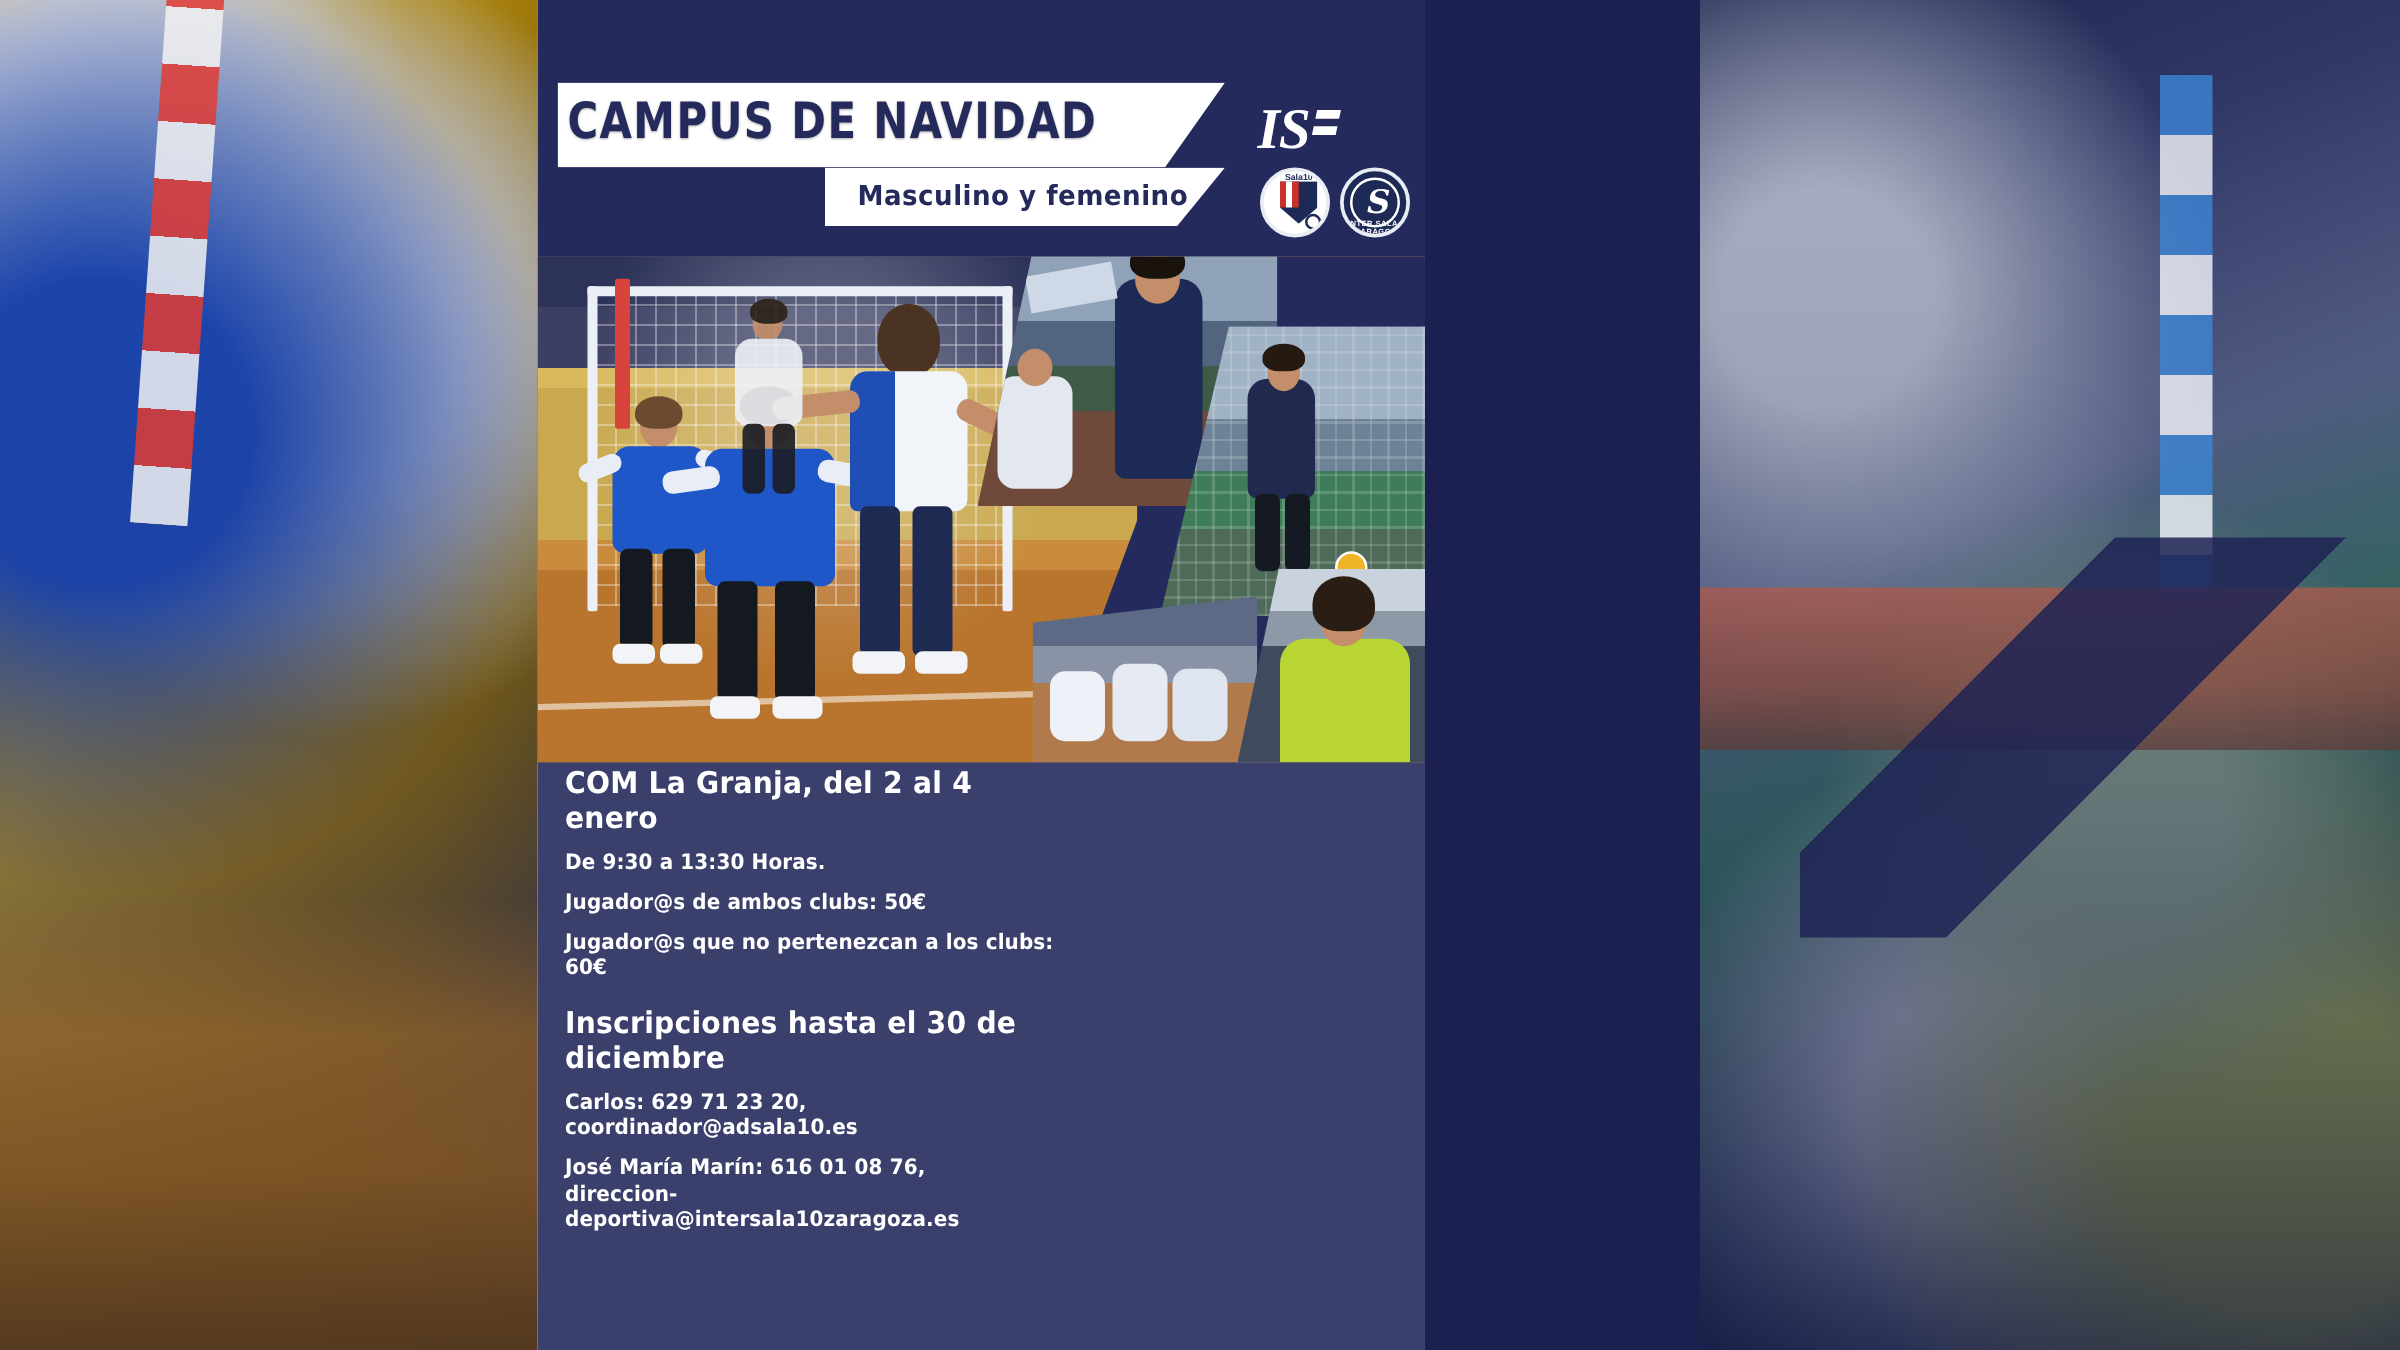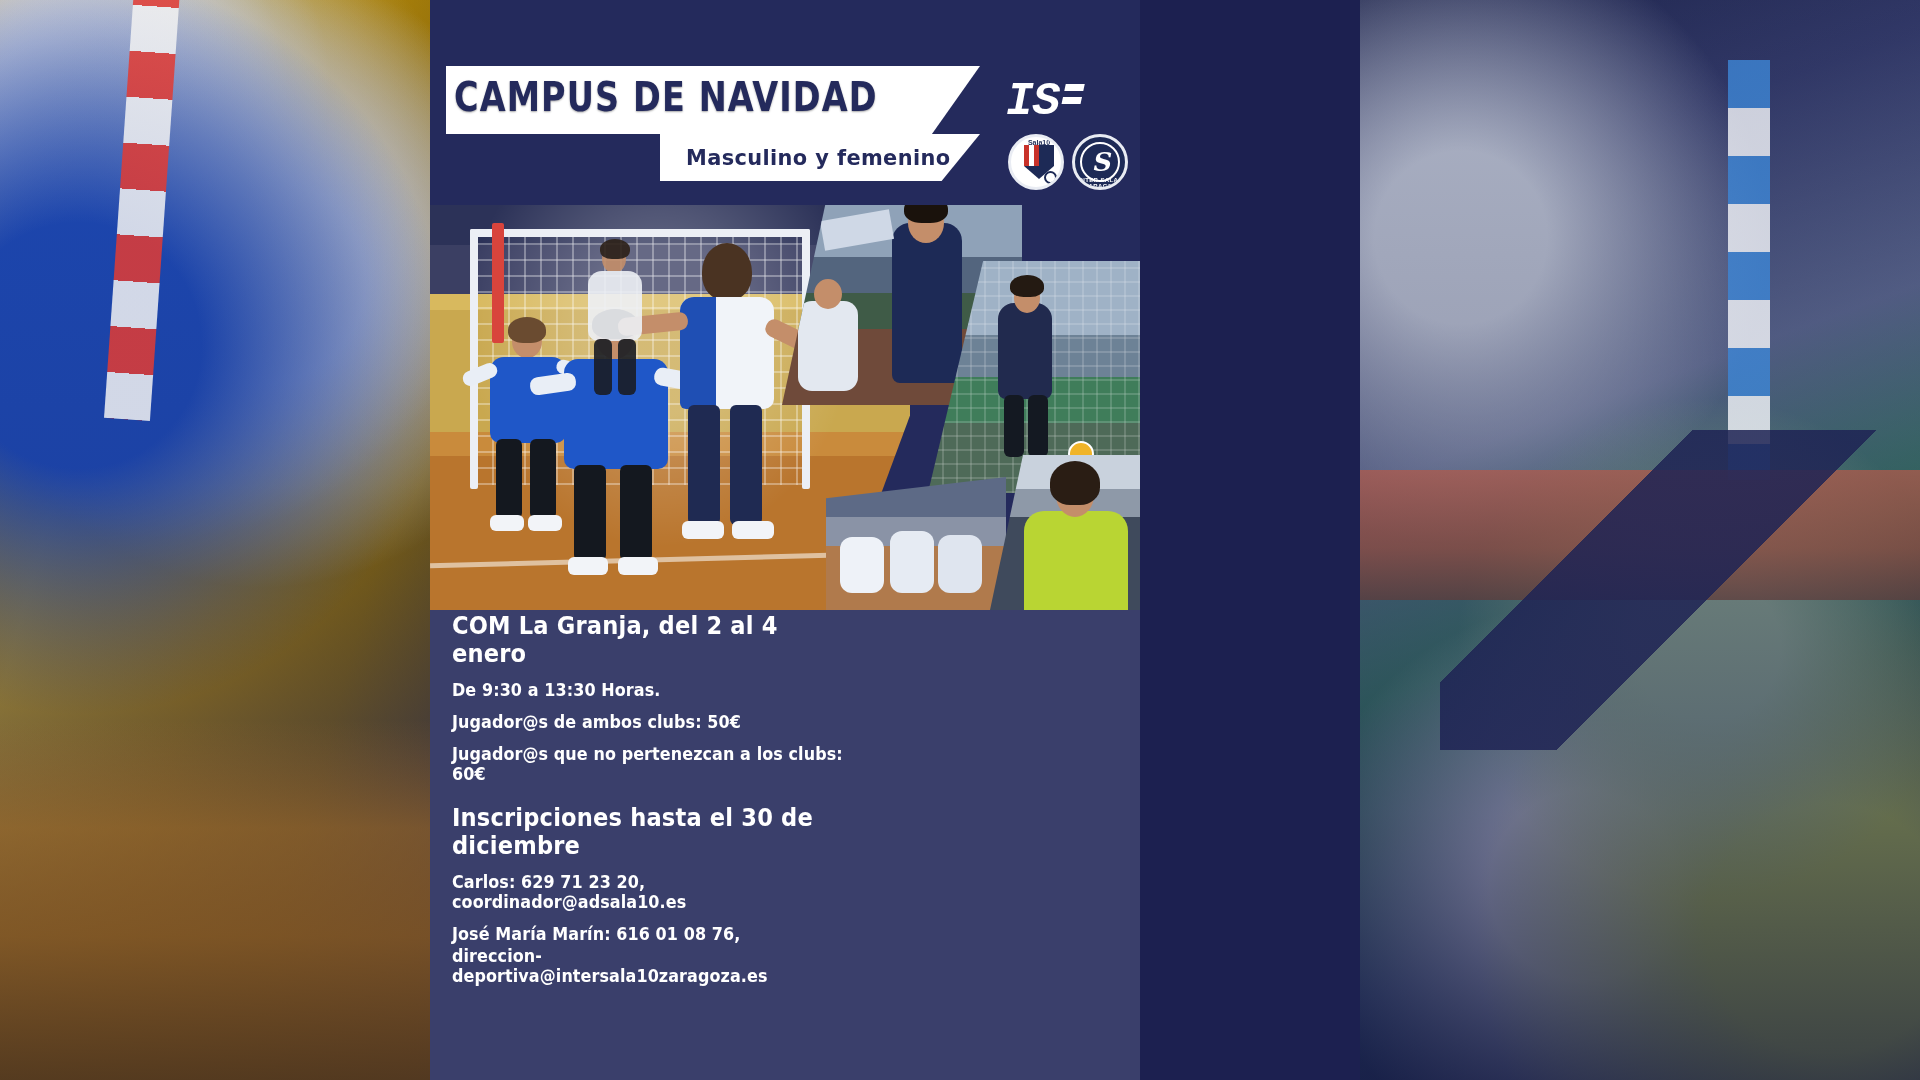--- a/index.html
+++ b/index.html
@@ -144,21 +144,21 @@
     letter-spacing: .4px;
     transform: scaleX(.95);
     transform-origin: left center;
   }
 
   
   .is-logo {
     position: absolute;
     left: 576px; top: 76px;
     color: #fff;
-    font-family: Liberation Mono, monospace;
+    font-family: Liberation Serif, serif;
     font-size: 46px;
     font-weight: 800;
     font-style: italic;
     letter-spacing: -1px;
   }
   .is-logo .bars {
     display: inline-block;
     margin-left: 4px;
     transform: translateY(-4px) skewX(-12deg);
   }

